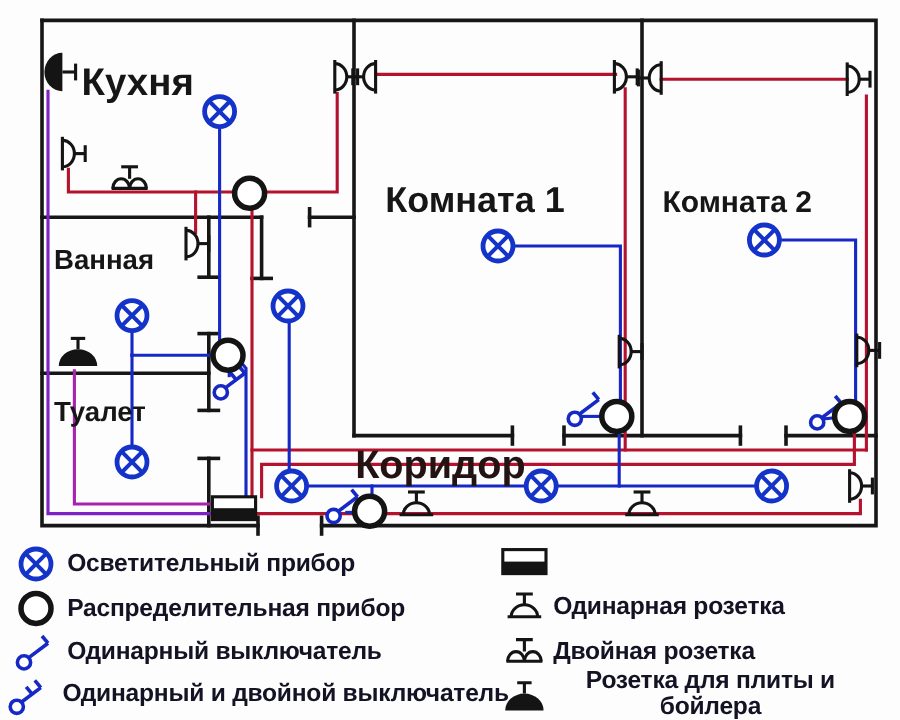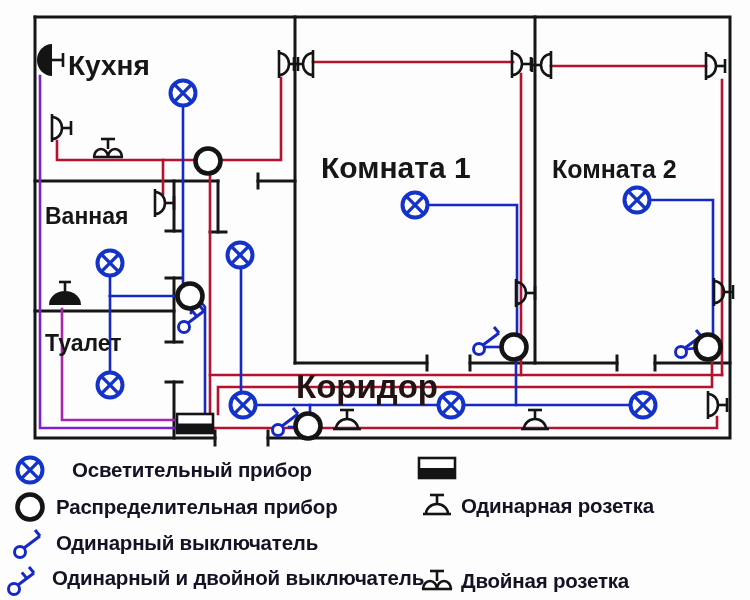--- a/index.html
+++ b/index.html
@@ -1,32 +1,32 @@
 <!DOCTYPE html>
 <html><head>
 <meta charset="utf-8">
 <style>
   html,body{margin:0;padding:0;background:#ffffff;}
   .stage{position:relative;width:750px;height:600px;background:#fdfdfd;overflow:hidden;
          font-family:"Liberation Sans",sans-serif;}
   #plan-svg{position:absolute;left:0;top:0;}
   .room-label{position:absolute;font-weight:700;color:#161616;white-space:nowrap;z-index:5;}
-  .lbl-kitchen{left:68px;top:50px;font-size:28px;}
+  .lbl-kitchen{left:68px;top:50px;font-size:32px;}
   .lbl-bath{left:45px;top:203px;font-size:23px;}
   .lbl-toilet{left:45px;top:330px;font-size:23px;text-align:right;}
   .lbl-room1{left:321px;top:151px;font-size:30px;}
   .lbl-room2{left:552px;top:155px;font-size:25px;}
   .lbl-corridor{left:296px;top:368px;font-size:33px;color:#241313;}
   .lg-row{position:absolute;display:flex;align-items:center;z-index:5;}
   .lg-icon{flex:0 0 48px;width:48px;height:38px;}
   .lg-text{font-weight:700;color:#131324;font-size:20.5px;letter-spacing:-0.2px;white-space:nowrap;}
-  .lgl1{left:8px;top:451px;gap:16px;}  .lgl2{left:8px;top:488px;}
+  .lgl1{left:8px;top:451px;}  .lgl2{left:8px;top:488px;}
   .lgl3{left:8px;top:524px;}  .lgl4{left:4px;top:559px;}
   .lgr1{left:413px;top:449px;} .lgr2{left:413px;top:487px;}
-  .lgr3{left:413px;top:524px;margin-top:38px;} .lgr4{left:413px;top:556px;}
+  .lgr3{left:413px;top:524px;} .lgr4{left:413px;top:556px;}
   .lg-text.wrap2{white-space:normal;width:262px;text-align:center;line-height:1.05;font-size:20.5px;}
 </style>
 </head>
 <body>
 
 <div class="stage">
   <svg id="plan-svg" width="750" height="600" viewBox="0 0 750 600">
       <polyline points="35,17 730,17 730,438 268,438" fill="none" stroke="#161616" stroke-width="3" stroke-linecap="square"></polyline>
       <polyline points="215,438 35,438 35,17" fill="none" stroke="#161616" stroke-width="3" stroke-linecap="square"></polyline>
       <polyline points="35,181 218,181" fill="none" stroke="#161616" stroke-width="3" stroke-linecap="square"></polyline>
@@ -326,13 +326,23 @@
         <g transform="rotate(0 24 22)" stroke="#141414" stroke-width="2.6" fill="none">
     <line x1="9" y1="27" x2="39" y2="27"></line>
     <path d="M 10 27 A 7 8 0 0 1 24 27"></path>
     <path d="M 24 27 A 7 8 0 0 1 38 27"></path>
     <line x1="24" y1="19" x2="24" y2="9"></line>
     <line x1="17" y1="9" x2="31" y2="9"></line>
         </g>
       </svg>
     <span class="lg-text">Двойная розетка</span>
   </div>
+  <div class="lg-row lgr4">
+    <svg class="lg-icon" viewBox="0 0 48 38">
+        <g transform="rotate(0 24 24)">
+    <path d="M 8 33 A 16 14 0 0 1 40 33 Z" fill="#141414"></path>
+    <line x1="24" y1="19" x2="24" y2="10" stroke="#141414" stroke-width="2.6"></line>
+    <line x1="18" y1="10" x2="30" y2="10" stroke="#141414" stroke-width="2.6"></line>
+        </g>
+      </svg>
+    <span class="lg-text wrap2">Розетка для плиты и бойлера</span>
+  </div>
 </div>
 
 </body></html>

